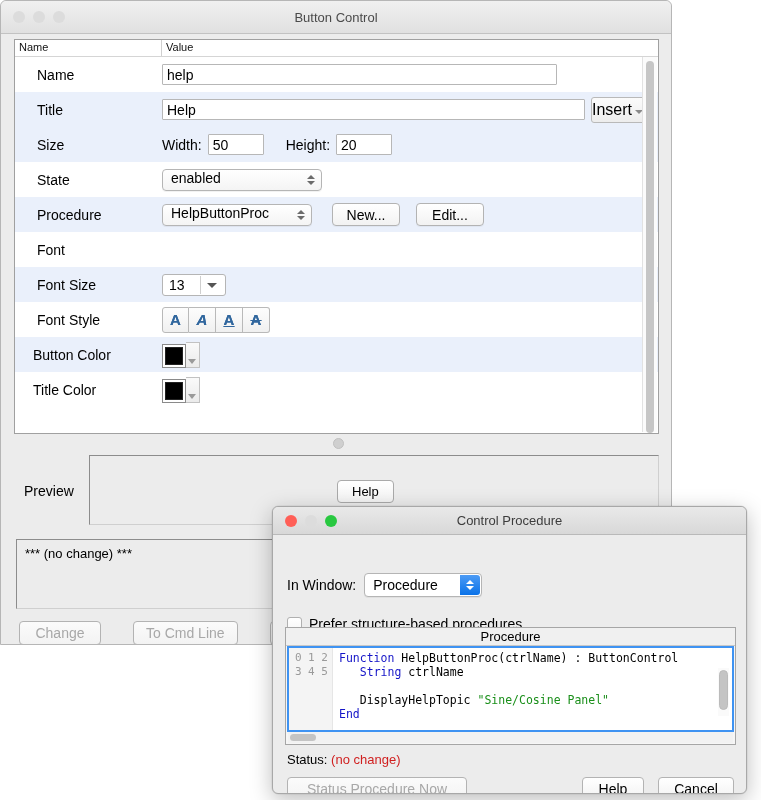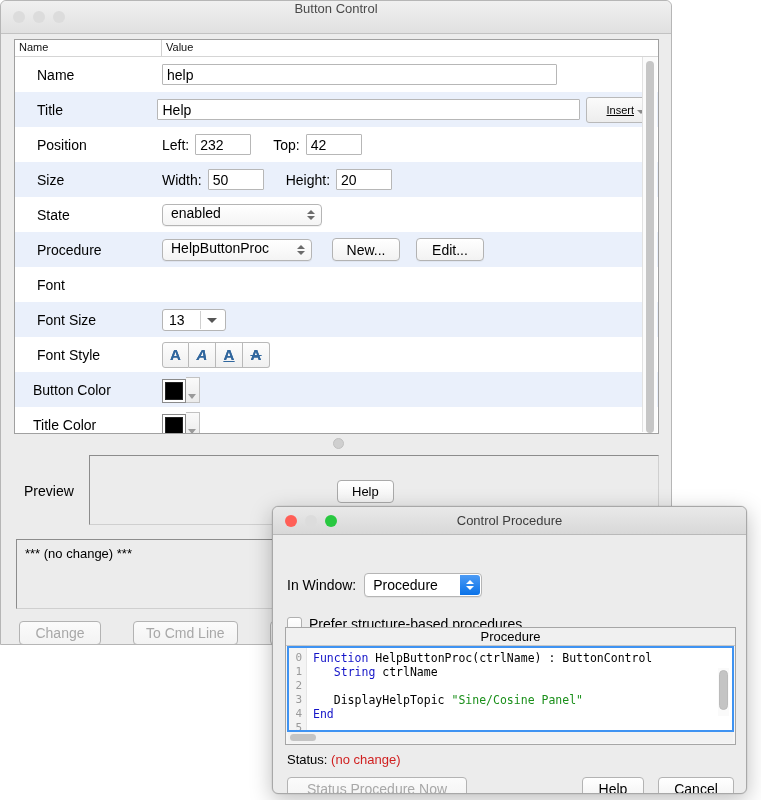--- a/index.html
+++ b/index.html
@@ -19,21 +19,21 @@
     border: 1px solid #b6b6b6;
     border-radius: 6px 6px 0 0;
     box-sizing: border-box;
     overflow: hidden;
   }
   .titlebar {
     height: 32px;
     background: linear-gradient(#f0f0f0, #e0e0e0);
     border-bottom: 1px solid #c2c2c2;
     position: relative;
-    display: flex; 
+    display: flex; align-items: center;
     border-radius: 5px 5px 0 0;
   }
   .lights { position: absolute; left: 12px; top: 50%; transform: translateY(-50%); display: flex; gap: 8px; }
   .light { width: 12px; height: 12px; border-radius: 50%; }
   .light.inactive { background: #dcdcdc; }
   .light.close  { background: #ff5f57; }
   .light.min    { background: #dcdcdc; }
   .light.zoom   { background: #28c840; }
   .title-text {
     width: 100%; text-align: center;
@@ -142,25 +142,25 @@
     border-radius: 4px;
     font-size: 14px; color: #000;
     box-sizing: border-box;
     box-shadow: 0 1px 0 rgba(0,0,0,0.04);
     white-space: nowrap;
   }
   .btn.disabled { color: #a8a8a8; background: linear-gradient(#fbfbfb,#f3f3f3); }
 
   .insert-btn {
     display: inline-flex; align-items: center; justify-content: center;
-    height: 24px; padding: 0 6px 0 19px;
+    height: 24px; padding: 0 6px 0 0;
     background: linear-gradient(#fbfbfb, #ededed);
     border: 1px solid #b9b9b9;
     border-radius: 3px;
-    font-size: 11px; color: #000; text-decoration: underline;
+    font-size: 16px; color: #000;
   }
   .insert-btn .dn2 {
     margin-left: 3px; margin-top: 5px;
     width: 0; height: 0;
     border-left: 4px solid transparent; border-right: 4px solid transparent;
     border-top: 4px solid #8a8a8a;
   }
 
   
   .seg { display: inline-flex; }
@@ -336,21 +336,21 @@
   }
   .code-area {
     position: absolute; left: 1px; right: 1px; top: 18px; bottom: 12px;
     border: 2px solid #3f93f2;
     background: #ffffff;
     box-sizing: border-box;
     display: flex;
     overflow: hidden;
   }
   .gutter {
-    width: 18px; background: #f4f4f4;
+    width: 44px; background: #f4f4f4;
     border-right: 1px solid #e6e6e6;
     font-family: "DejaVu Sans Mono", monospace;
     font-size: 11px; color: #9a9a9a;
     text-align: right; padding: 3px 4px 0 0;
     box-sizing: border-box;
     line-height: 14px;
   }
   .codelines {
     flex: 1; padding: 3px 0 0 6px;
     font-family: "DejaVu Sans Mono", monospace;
@@ -411,29 +411,20 @@
         <div class="row-label">Title</div>
         <div class="row-fields">
           <input class="txt" style="width: 423px;" value="Help">
           <span class="insert-btn" style="margin-left:6px;">
             <span>Insert</span>
             <span class="dn2"></span>
           </span>
         </div>
       </div>
 
-      <div class="row">
-        <div class="row-label">Position</div>
-        <div class="row-fields">
-          <span class="inline-label">Left:</span>
-          <input class="txt" style="width: 56px;" value="232">
-          <span class="inline-label" style="margin-left:22px;">Top:</span>
-          <input class="txt" style="width: 56px;" value="42">
-        </div>
-      </div>
 
       <div class="row alt">
         <div class="row-label">Size</div>
         <div class="row-fields">
           <span class="inline-label">Width:</span>
           <input class="txt" style="width: 56px;" value="50">
           <span class="inline-label" style="margin-left:22px;">Height:</span>
           <input class="txt" style="width: 56px;" value="20">
         </div>
       </div>

